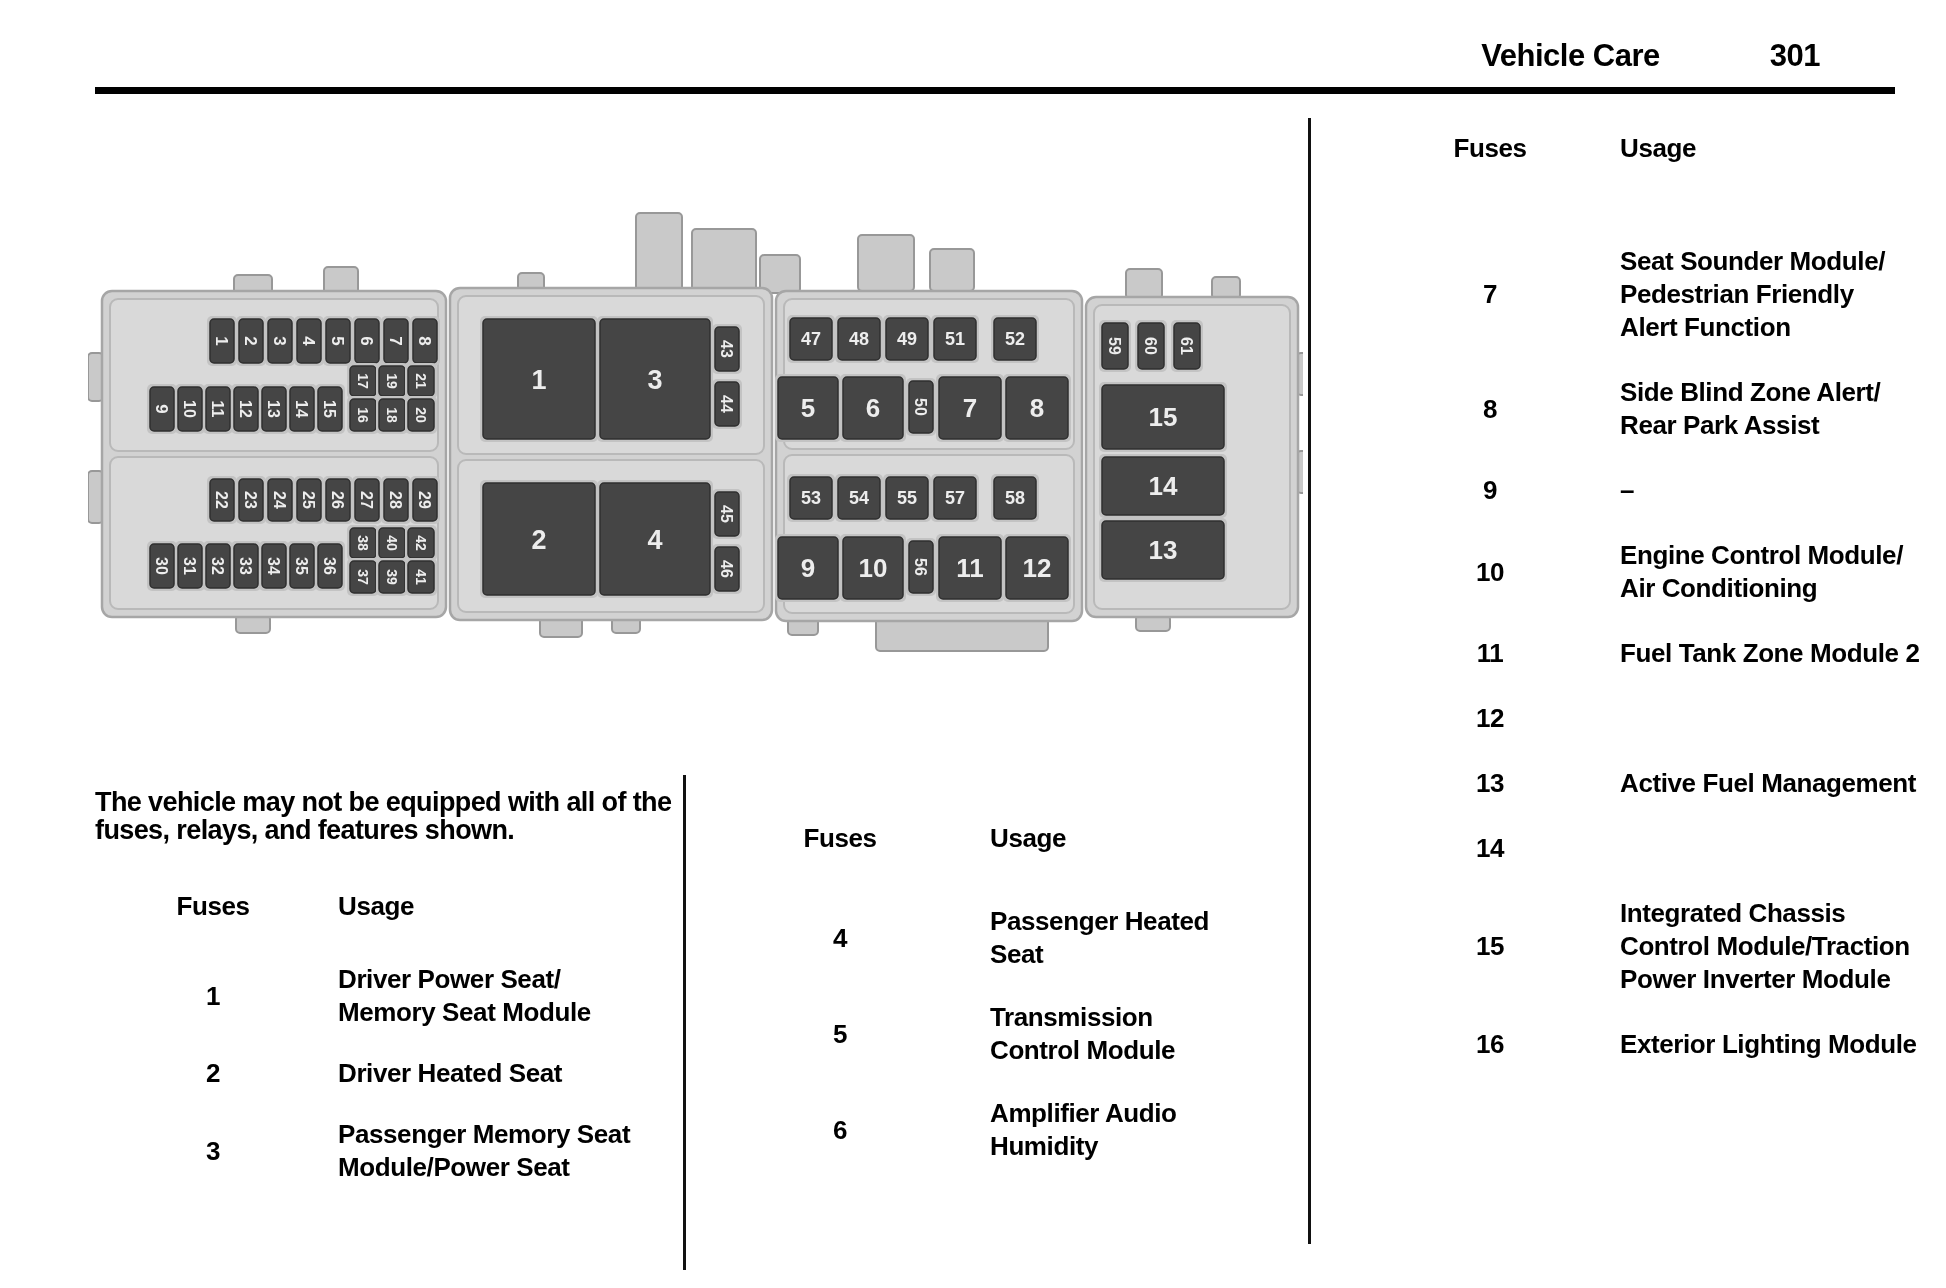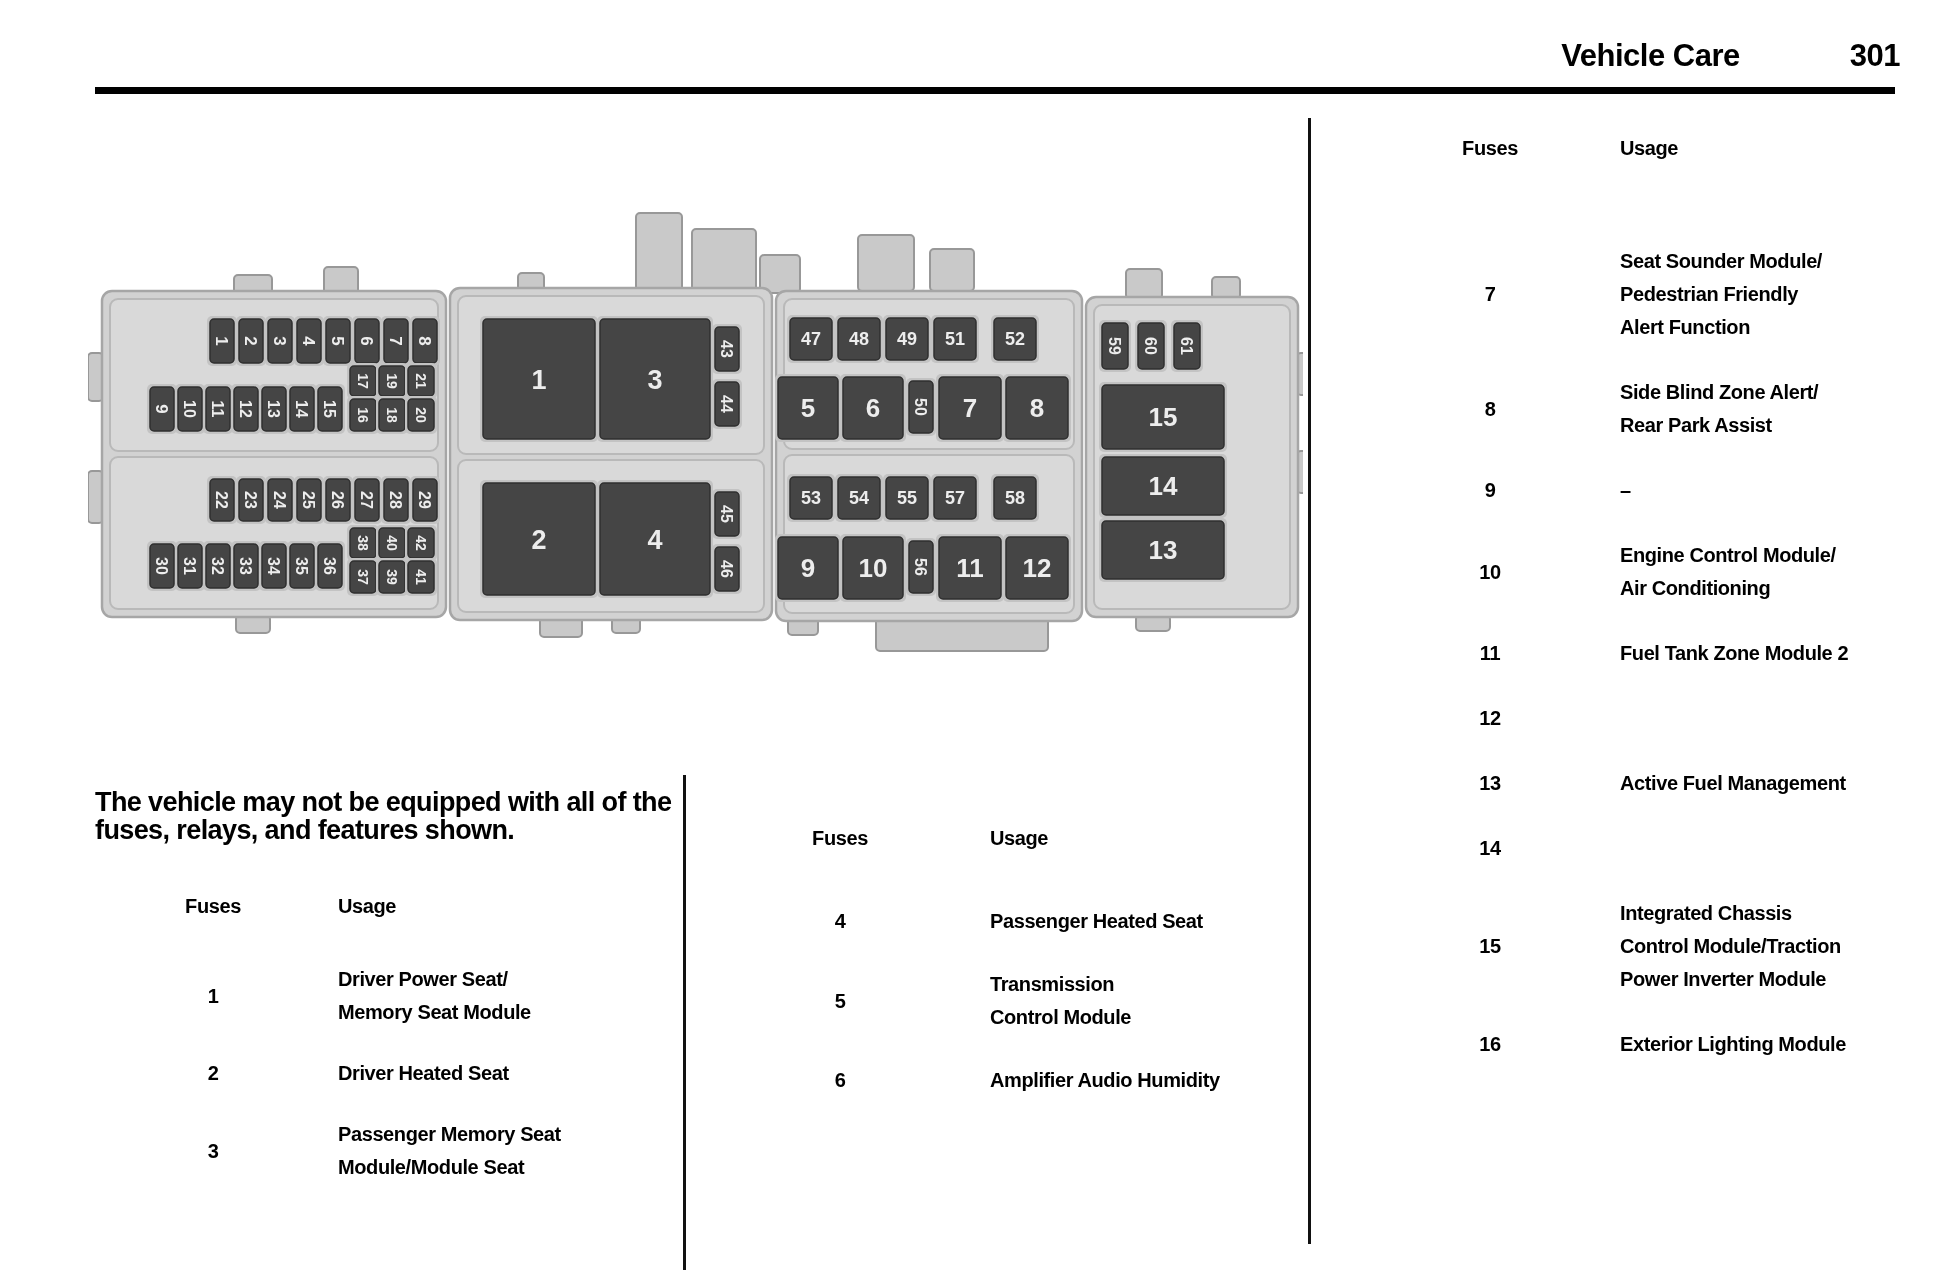--- a/index.html
+++ b/index.html
@@ -1,35 +1,35 @@
 <!DOCTYPE html>
 <html><head>
 <meta charset="utf-8">
 <style>
   html,body{margin:0;padding:0;}
   body{
     width:1946px;height:1288px;position:relative;background:#ffffff;
     font-family:"Liberation Sans", sans-serif;color:#000;overflow:hidden;
   }
   .hdr{
-    position:absolute;left:1400px;top:38px;width:500px;
+    position:absolute;left:1320px;top:38px;width:500px;
     display:flex;justify-content:flex-end;gap:110px;
     font-size:31px;font-weight:bold;letter-spacing:-0.5px;line-height:36px;
   }
   .rule{position:absolute;left:95px;top:87px;width:1800px;height:7px;background:#000;}
   .vdiv{position:absolute;width:3px;background:#111;}
   #div1{left:683px;top:775px;height:495px;}
   #div2{left:1308px;top:118px;height:1126px;}
   #diagram{position:absolute;left:88px;top:203px;width:1215px;height:450px;}
   .note{
     position:absolute;left:95px;top:788px;width:590px;
     font-size:27px;line-height:28px;font-weight:bold;letter-spacing:-0.6px;
     white-space:pre-line;
   }
-  .tbl{position:absolute;font-size:20px;line-height:33px;font-weight:bold;letter-spacing:-0.4px;}
+  .tbl{position:absolute;font-size:26px;line-height:33px;font-weight:bold;letter-spacing:-0.4px;}
   #tbl-left{left:88px;top:890px;width:560px;--ncol:250px;--gap:28px;}
   #tbl-mid{left:690px;top:822px;width:540px;--ncol:300px;--gap:30px;}
   #tbl-right{left:1360px;top:132px;width:560px;--ncol:260px;--gap:32px;}
   .trow{display:grid;grid-template-columns:var(--ncol) 1fr;align-items:center;margin-bottom:var(--gap);}
   .thead{align-items:start;}
   #tbl-left .thead{margin-bottom:40px;}
   #tbl-mid .thead{margin-bottom:50px;}
   #tbl-right .thead{margin-bottom:80px;}
   .tnum{text-align:center;}
   .thu{}
@@ -481,21 +481,21 @@
         <div class="tusage">Driver Power Seat/
 Memory Seat Module</div>
       </div>
       <div class="trow">
         <div class="tnum">2</div>
         <div class="tusage">Driver Heated Seat</div>
       </div>
       <div class="trow">
         <div class="tnum">3</div>
         <div class="tusage">Passenger Memory Seat
-Module/Module Seat</div>
+Module/Power Seat</div>
       </div>
     </div>
 </div>
 
 <div class="tbl" id="tbl-mid">
   <div class="trow thead">
     <div class="tnum">Fuses</div>
     <div class="thu">Usage</div>
   </div>
   <div class="rows">

